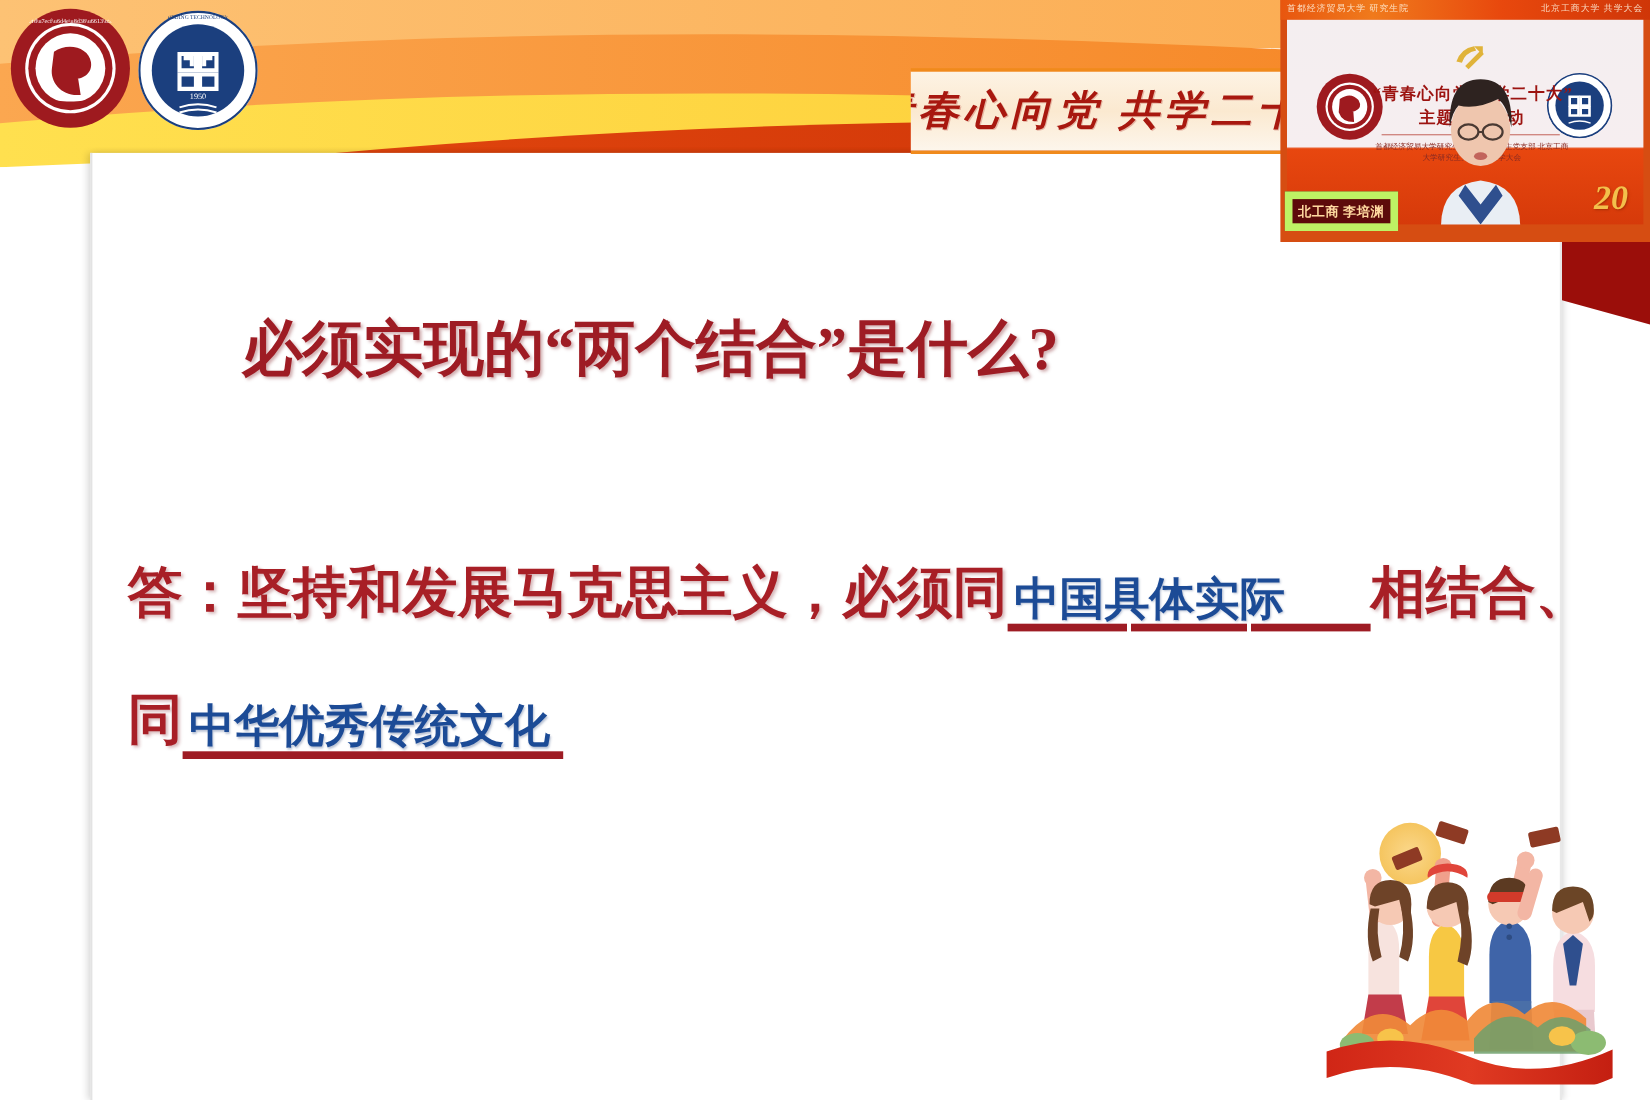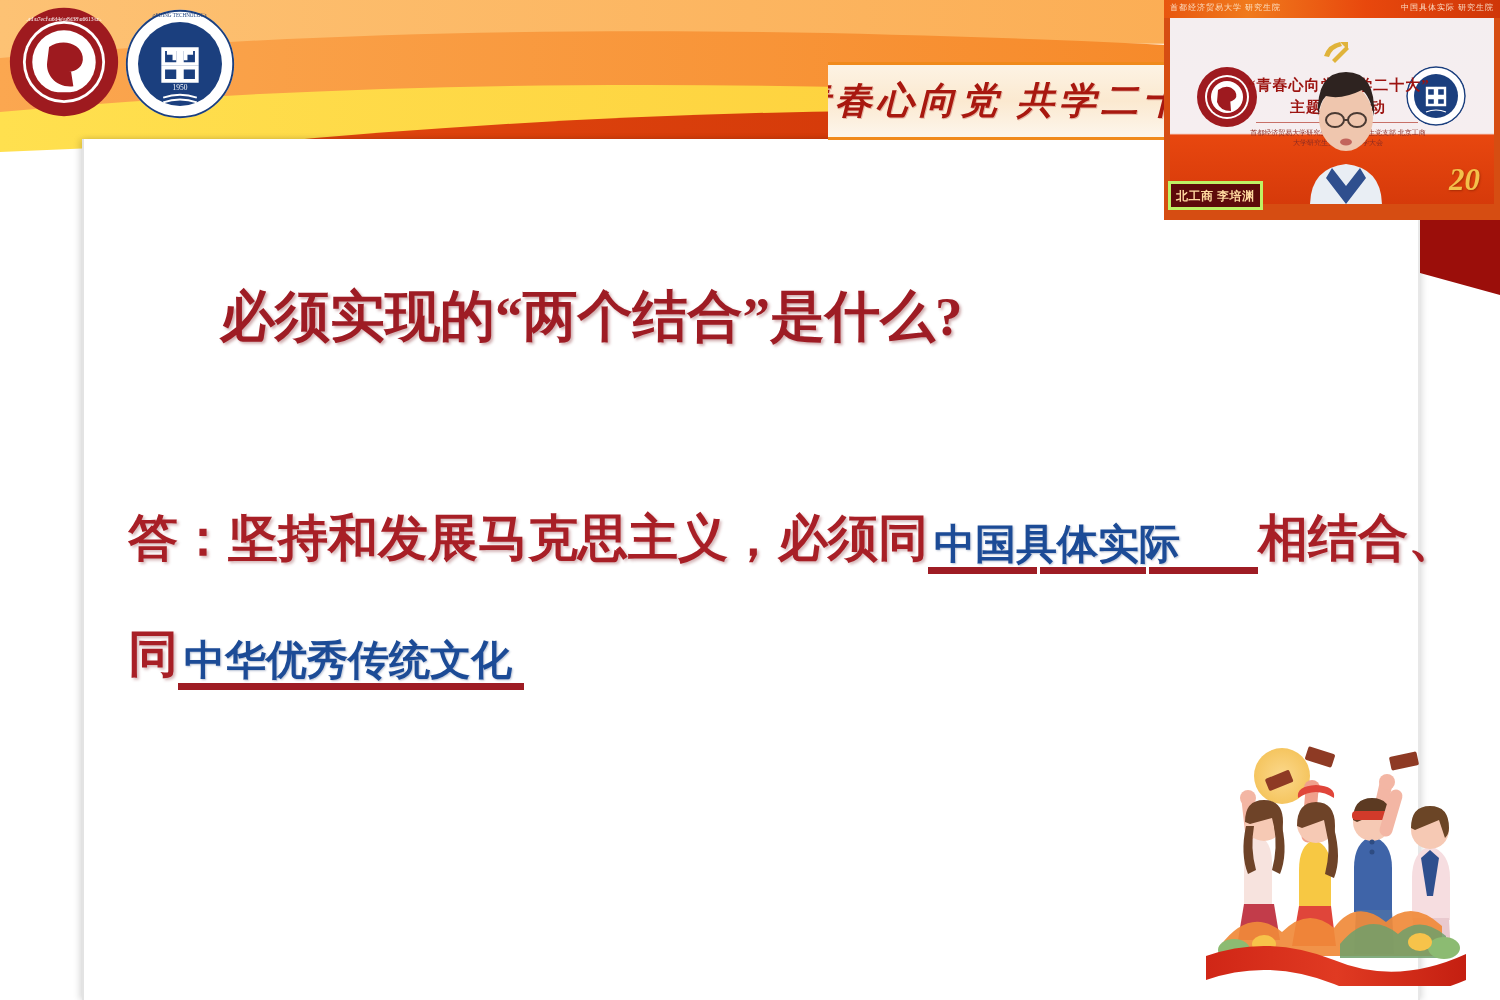--- a/index.html
+++ b/index.html
@@ -62,37 +62,37 @@
   .vt-title2{position:absolute;left:78px;top:80px;width:180px;text-align:center;
     font-size:15px;font-weight:700;color:#9c1310;letter-spacing:1px;white-space:nowrap;}
   .vt-hr{position:absolute;left:86px;top:104px;width:162px;height:1px;background:#b43b2d;opacity:.7;}
   .vt-sub{position:absolute;left:80px;top:110px;width:176px;text-align:center;
     font-size:7px;color:#8a2b22;line-height:10px;}
   .vt-20{position:absolute;right:14px;bottom:6px;font-size:31px;font-weight:700;
     color:#f3c04b;font-style:italic;text-shadow:1px 1px 2px rgba(120,30,0,.5);}
   .vt-person{position:absolute;left:124px;top:28px;width:104px;height:160px;}
   .vt-namebox{
     position:absolute;left:4px;bottom:10px;background:#5d0b0b;
-    padding:2px 5px;z-index:9;border:3px solid #bef264;
+    padding:2px 5px;z-index:9;border:7px solid #bef264;
   }
   .vt-name{font-size:12px;font-weight:700;color:#ffd9a0;white-space:nowrap;letter-spacing:.5px;}
 
   
   .red-wedge{position:absolute;left:1420px;top:215px;width:80px;height:140px;z-index:5;overflow:hidden;}
 
   
   .q-block{position:absolute;left:128px;top:278px;z-index:9;}
   .q-line{
     font-family:"Liberation Serif","DejaVu Serif",serif;
     font-size:55px;font-weight:700;color:#9e1c24;line-height:78px;white-space:nowrap;
     text-shadow:2px 2px 3px rgba(120,20,25,.35);
   }
   .q-line.indent{padding-left:92px;}
 
-  .a-block{position:absolute;left:128px;top:505px;z-index:9;}
+  .a-block{position:absolute;left:116px;top:505px;z-index:9;}
   .a-line{
     font-family:"Liberation Serif","DejaVu Serif",serif;
     font-size:50px;font-weight:700;color:#a81f26;line-height:66px;white-space:nowrap;
     display:flex;align-items:flex-end;
     text-shadow:2px 2px 3px rgba(120,20,25,.3);
   }
   .a-line.second{margin-top:50px;}
   .blank{
     position:relative;display:inline-block;
     font-family:"Liberation Sans","DejaVu Sans",sans-serif;
@@ -290,21 +290,21 @@
       <ellipse cx="74" cy="226" rx="12" ry="9" fill="#F7C34A"></ellipse>
       <ellipse cx="230" cy="224" rx="12" ry="9" fill="#F7C34A"></ellipse>
     </g>
 
     <path d="M16 238 q62 -22 128 4 q62 26 132 -6 l0 26 q-70 30 -132 4 q-66 -26 -128 -4z" fill="url(#ribbon)"></path>
   </svg>
 
   <div class="video-tile">
     <div class="vt-strip">
       <span class="vt-strip-txt">首都经济贸易大学  研究生院</span>
-      <span class="vt-strip-txt r">中国具体实际  研究生院</span>
+      <span class="vt-strip-txt r">北京工商大学  共学大会</span>
     </div>
     <div class="vt-body">
       <svg class="vt-hammer" viewBox="0 0 34 26">
         <path d="M6 18 q4 -12 16 -14 l2 4 q-10 2 -13 11z" fill="#E0B33A"></path>
         <path d="M14 22 l14 -14 3 3 -14 14z" fill="#E0B33A"></path>
         <path d="M22 4 l8 0 0 8z" fill="#E0B33A"></path>
       </svg>
       <svg class="vt-logo vt-logo-red" viewBox="0 0 62 62">
         <circle cx="31" cy="31" r="30" fill="#9E1A1F"></circle>
         <circle cx="31" cy="31" r="22" fill="#ffffff"></circle>

